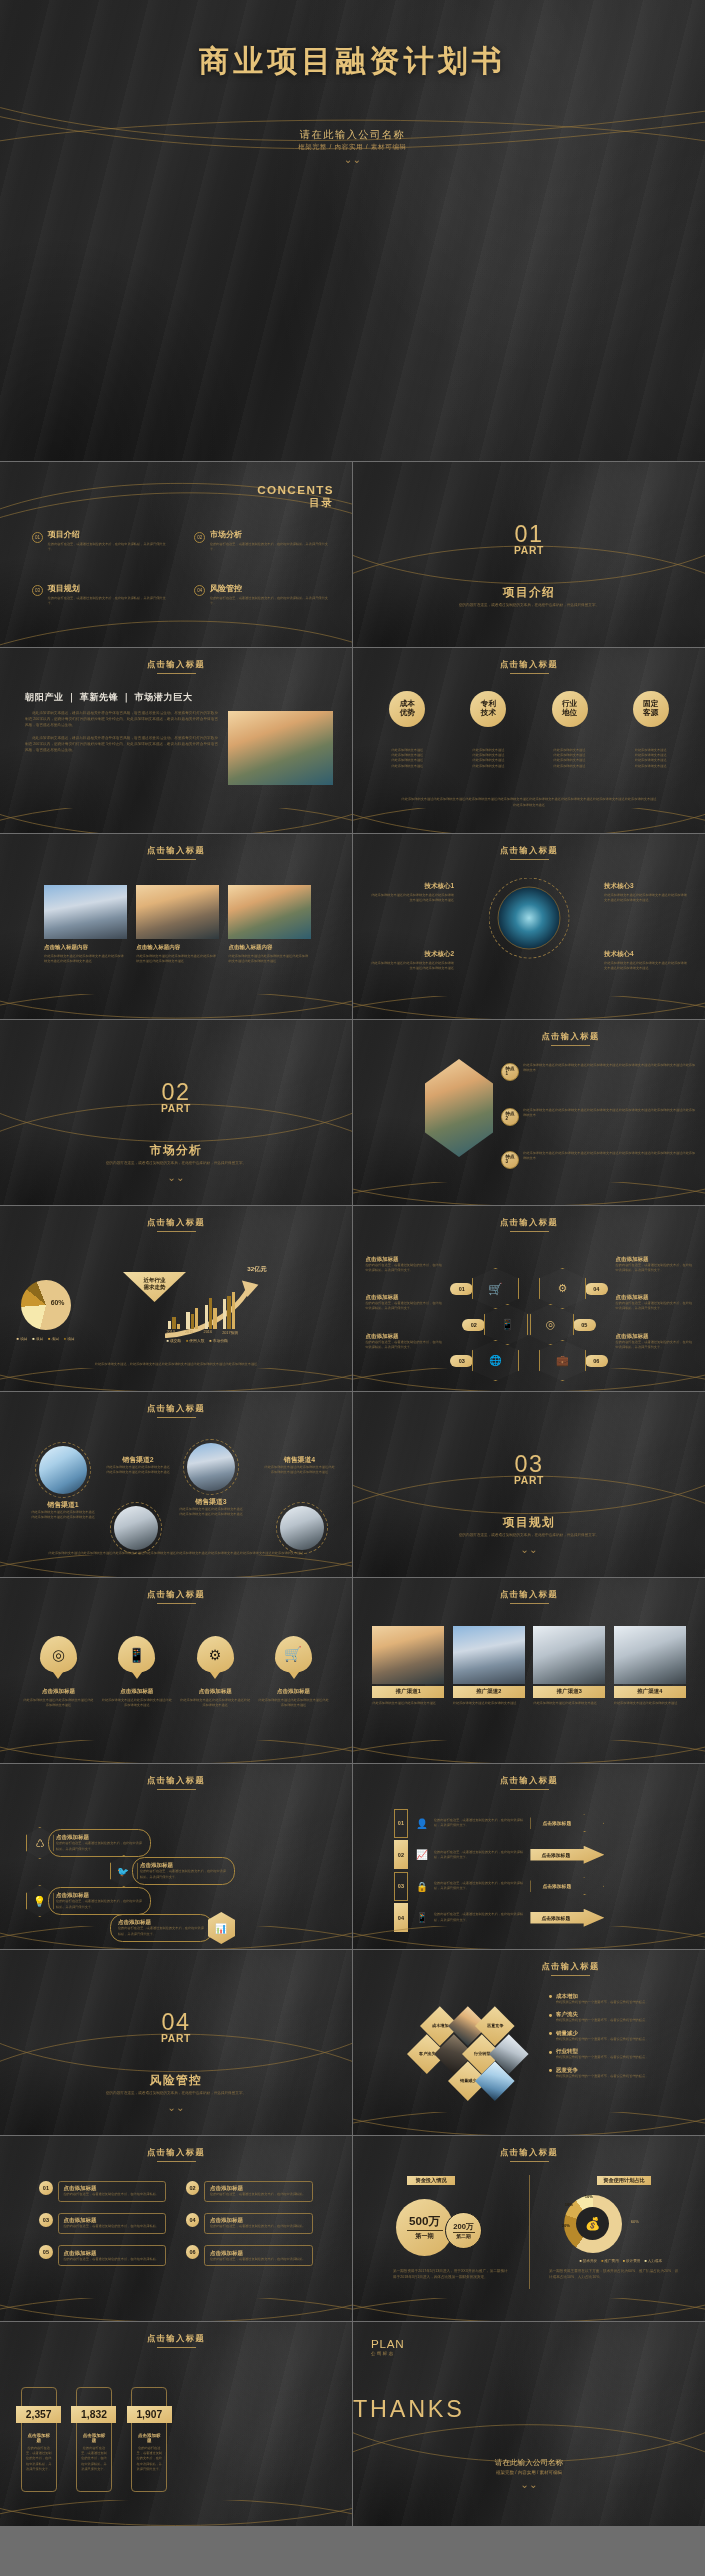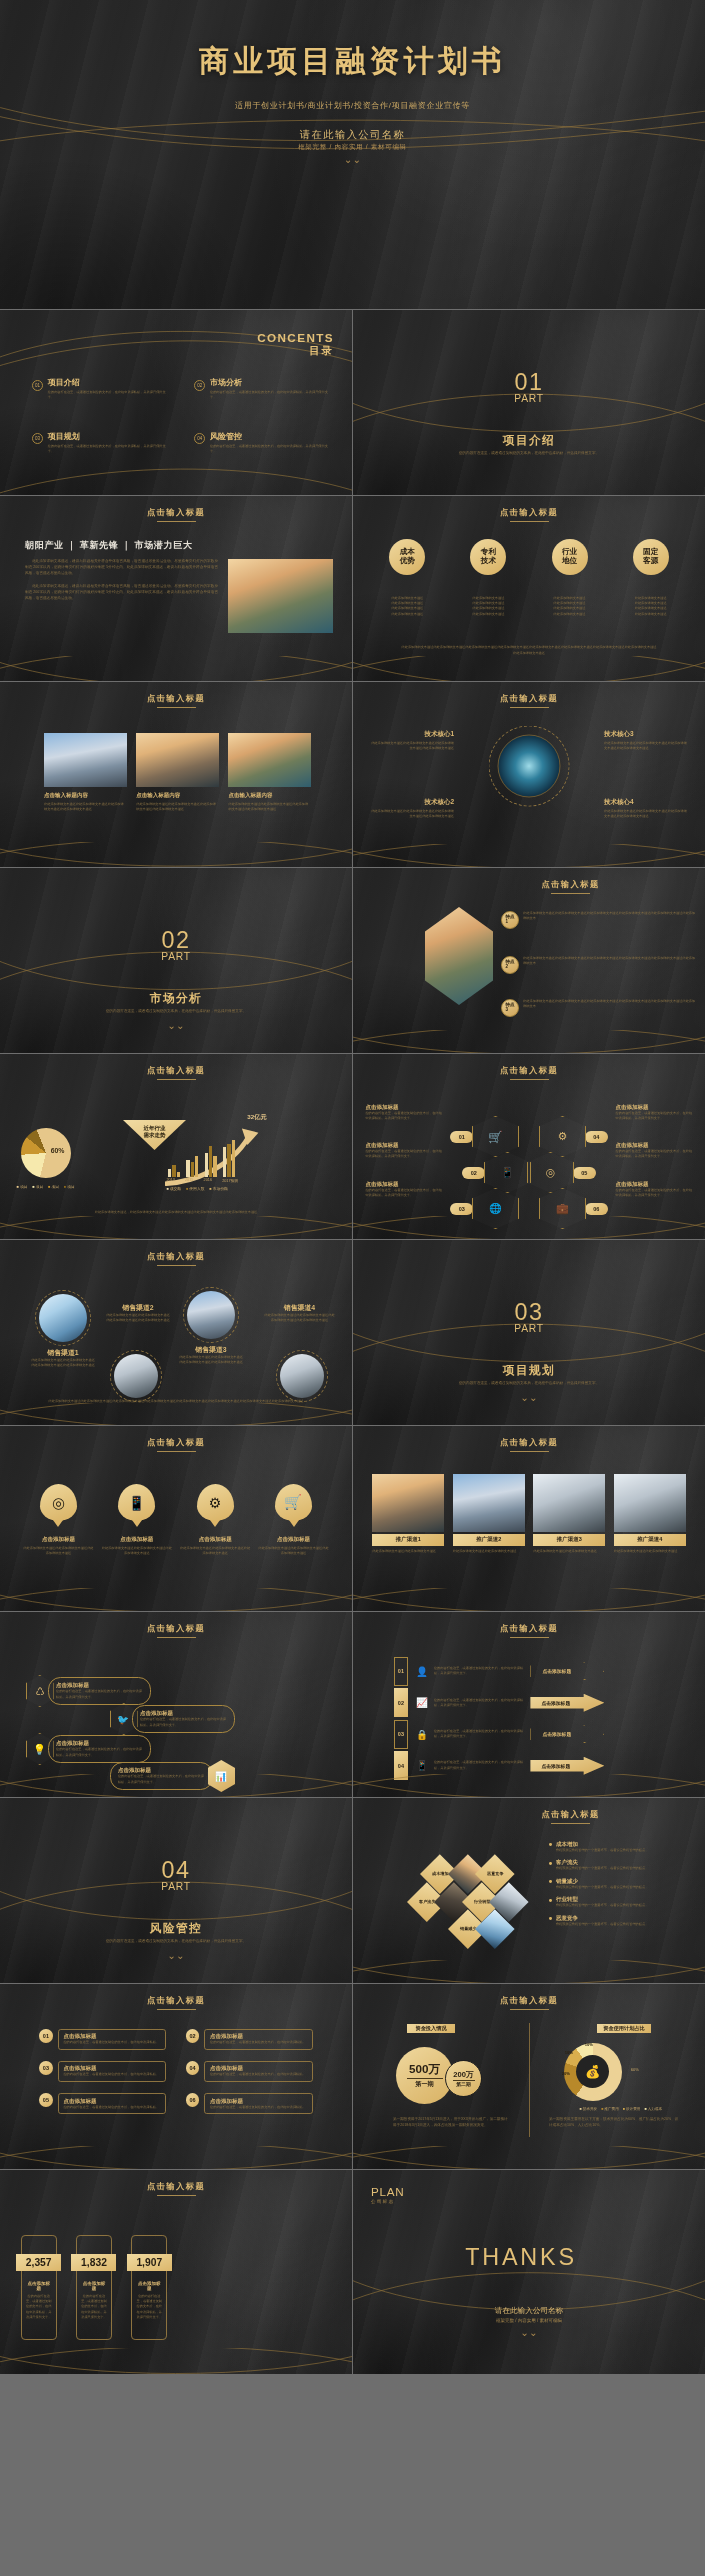--- a/index.html
+++ b/index.html
@@ -15,21 +15,21 @@
   
   .slide {
     position:relative;
     width:353px;
     overflow:hidden;
     background:#1e1e1e;
     border:0.7px solid #6e6e6e;
     border-top:0; border-left:0;
     color:#d9b978;
   }
-  .s-cover { height:310px; width:706px; }
+  .s-cover { height:462px; width:706px; }
   .s-half  { height:186px; }
   .s-last  { height:205px; }
 
   
   .bg {
     position:absolute; inset:0;
     background:
       radial-gradient(ellipse 60% 120% at 78% 8%, rgba(255,255,255,.085), rgba(255,255,255,0) 62%),
       radial-gradient(ellipse 38% 110% at 63% 46%, rgba(255,255,255,.055), rgba(255,255,255,0) 66%),
       radial-gradient(ellipse 70% 90% at 104% 80%, rgba(255,255,255,.05), rgba(255,255,255,0) 60%),
@@ -77,21 +77,21 @@
     line-height:.7;
   }
 
   
   .s-title{
     text-align:center; font-size:8.3px; letter-spacing:1.4px; color:#dcb973; padding-top:11px;
     font-weight:700;
   }
   .s-title .rule{ width:39px; height:0.7px; background:#a98b4f; margin:3.4px auto 0;}
   .part-num{ font-size:23.4px; letter-spacing:1.4px; color:#e2bf77; text-align:center; line-height:1; font-weight:400;}
-  .part-word{ font-size:10.3px; font-weight:400; letter-spacing:0.7px; text-align:center; color:#e2bf77; margin-top:-1.4px;}
+  .part-word{ font-size:10.3px; font-weight:700; letter-spacing:0.7px; text-align:center; color:#e2bf77; margin-top:-1.4px;}
   .part-name{ font-size:11.7px; text-align:center; color:#e2bf77; font-weight:700; letter-spacing:1.4px;}
   .part-desc{ font-size:3.6px; text-align:center; color:#8f7544; line-height:1.6; margin-top:2.8px; width:159px; margin-left:auto;margin-right:auto;}
 
   .tiny { font-size:3.2px; line-height:1.65; color:#8a7243; }
   .tiny2{ font-size:3.6px; line-height:1.7; color:#8a7243; }
   .lbl  { font-size:5.5px; font-weight:700; color:#dcb973; }
 
   
   .toc-head{ position:absolute; right:18px; top:20.7px; text-align:right;}
   .toc-head .en{ font-size:11.7px; font-weight:700; letter-spacing:1.4px; color:#e4c179;}
@@ -159,21 +159,20 @@
 <div class="slide s-cover">
   <div class="bg"></div>
   <div class="pad">
     <div class="wave" style="top:97px">
       <svg viewBox="0 0 1024 90" preserveAspectRatio="none" height="62">
         <path d="M-20 10 C 200 70, 520 88, 1044 18"></path>
         <path d="M-20 24 C 240 84, 560 96, 1044 34"></path>
       </svg>
     </div>
     <div class="cover-title">商业项目融资计划书</div>
-    <div class="cover-tag">适用于创业计划书/商业计划书/投资合作/项目融资企业宣传等</div>
 
     <div class="wave" style="top:116px">
       <svg viewBox="0 0 1024 40" preserveAspectRatio="none" height="27.6">
         <path d="M0 36 C 260 -4, 760 -4, 1024 36"></path>
       </svg>
     </div>
 
     <div class="cover-company">请在此输入公司名称</div>
     <div class="cover-company2">框架完整 / 内容实用 / 素材可编辑</div>
     <div class="chev" style="top:156px">⌄⌄</div>
@@ -1074,21 +1073,21 @@
   </div>
 </div>
 
 <div class="slide s-last">
   <div class="bg"></div>
   <div class="pad">
     <div style="position:absolute;left:18px;top:15px">
       <div style="font-size:11.7px;letter-spacing:0.7px;color:#e2bf77">PLAN</div>
       <div style="font-size:4.5px;letter-spacing:1.4px;color:#b2904f;margin-top:0.7px">公司标志</div>
     </div>
-    <div style="position:absolute;top:74px;left:0;right:16px;text-align:center;font-size:23.4px;letter-spacing:2.8px;color:#e2bf77">THANKS</div>
+    <div style="position:absolute;top:74px;left:0;right:16px;text-align:left;font-size:23.4px;letter-spacing:2.8px;color:#e2bf77">THANKS</div>
     <div class="wave" style="top:101px">
       <svg viewBox="0 0 512 70" preserveAspectRatio="none" height="48">
         <path d="M-10 10 C 130 72, 380 72, 522 10"></path>
             <path d="M-10 46 C 130 -12, 380 -12, 522 46"></path>
       </svg>
     </div>
     <div style="position:absolute;top:136px;left:0;right:0;text-align:center;font-size:7.6px;color:#dcb973">请在此输入公司名称</div>
     <div style="position:absolute;top:148px;left:0;right:0;text-align:center;font-size:4.5px;color:#ad8c4e">框架完整 / 内容实用 / 素材可编辑</div>
     <div class="chev" style="top:159px">⌄⌄</div>
   </div>

